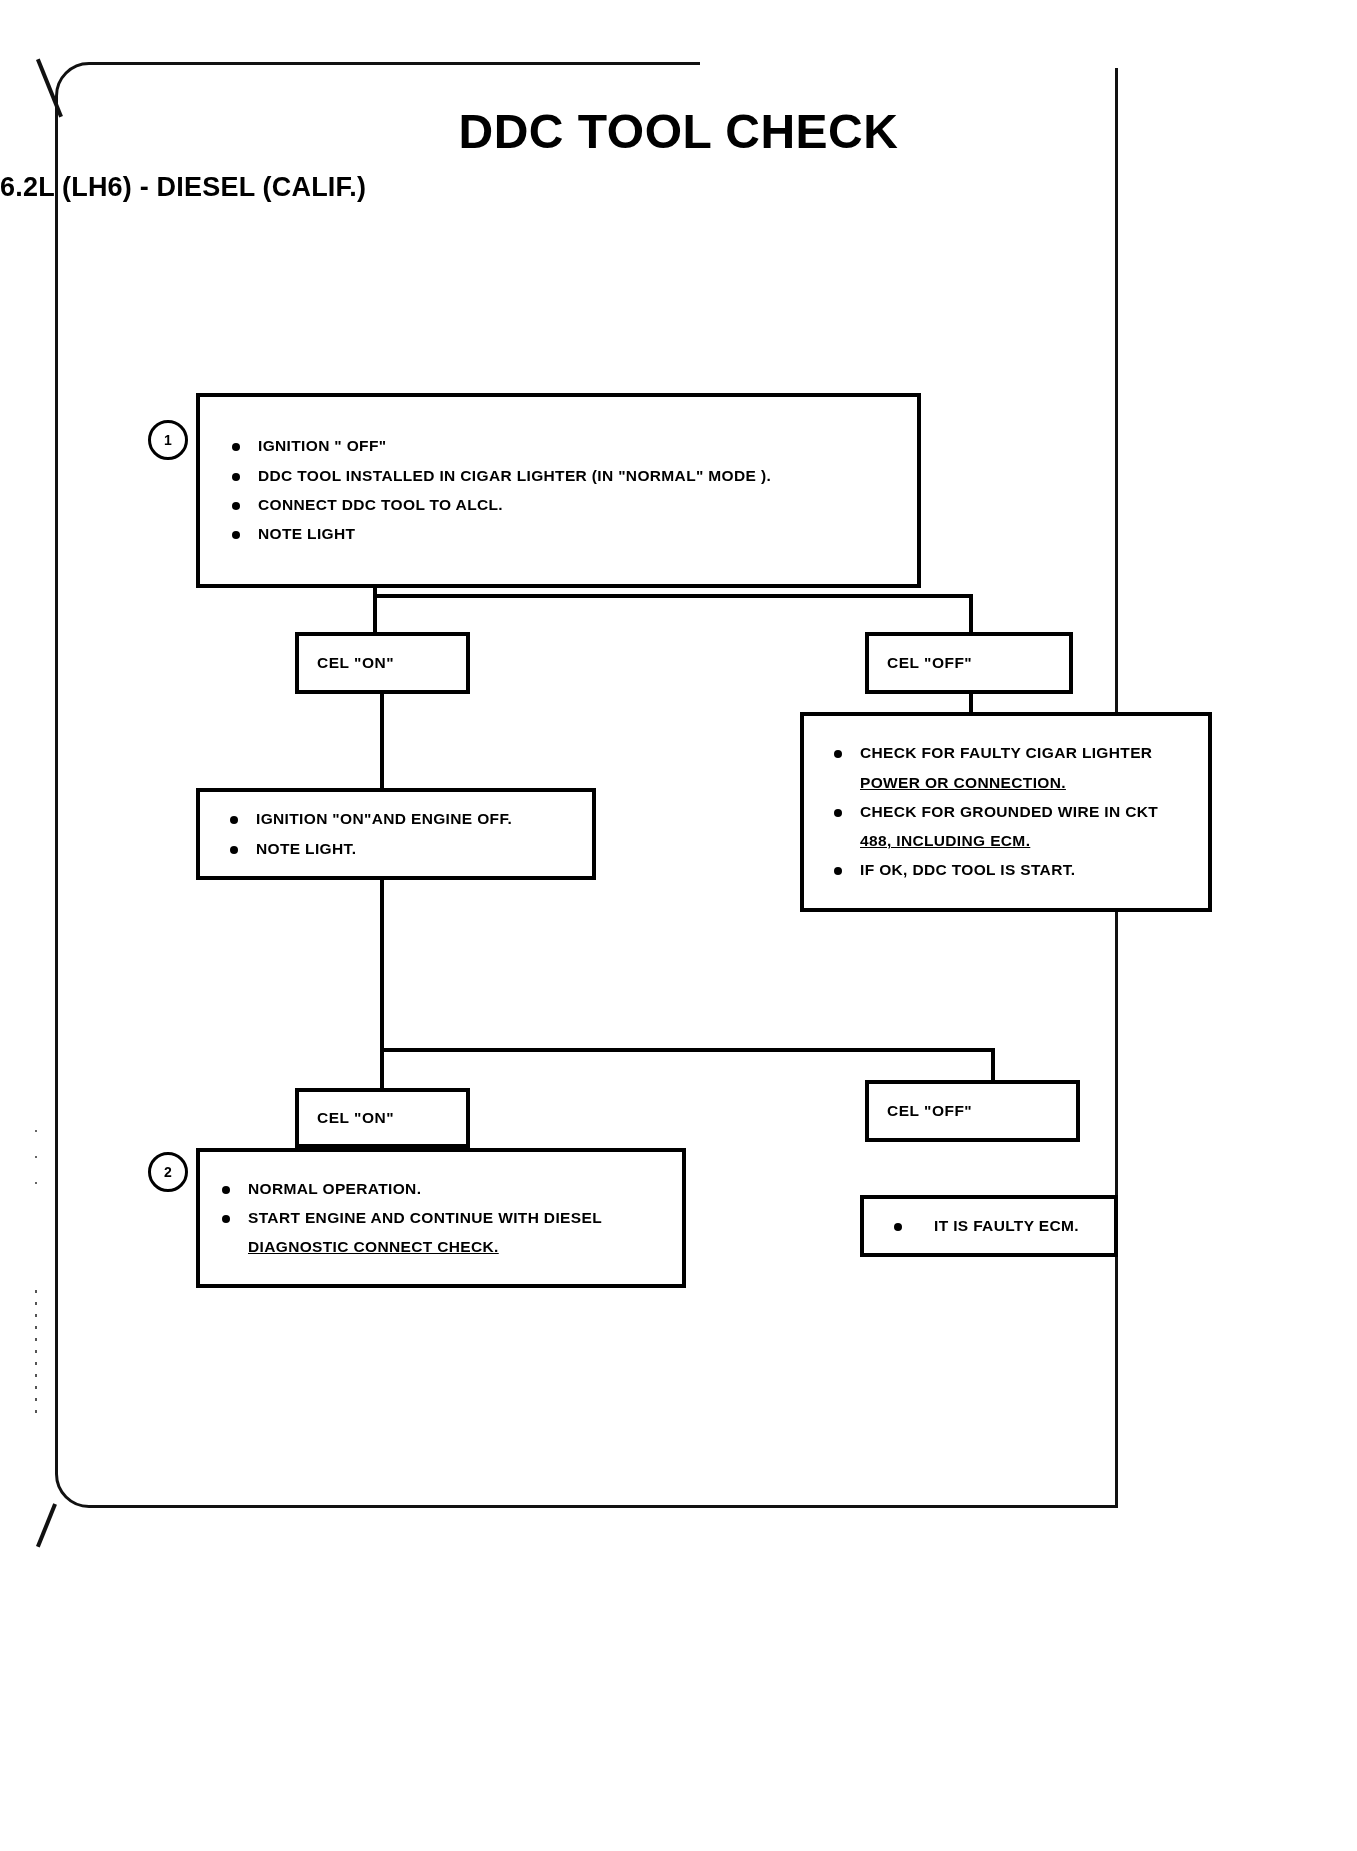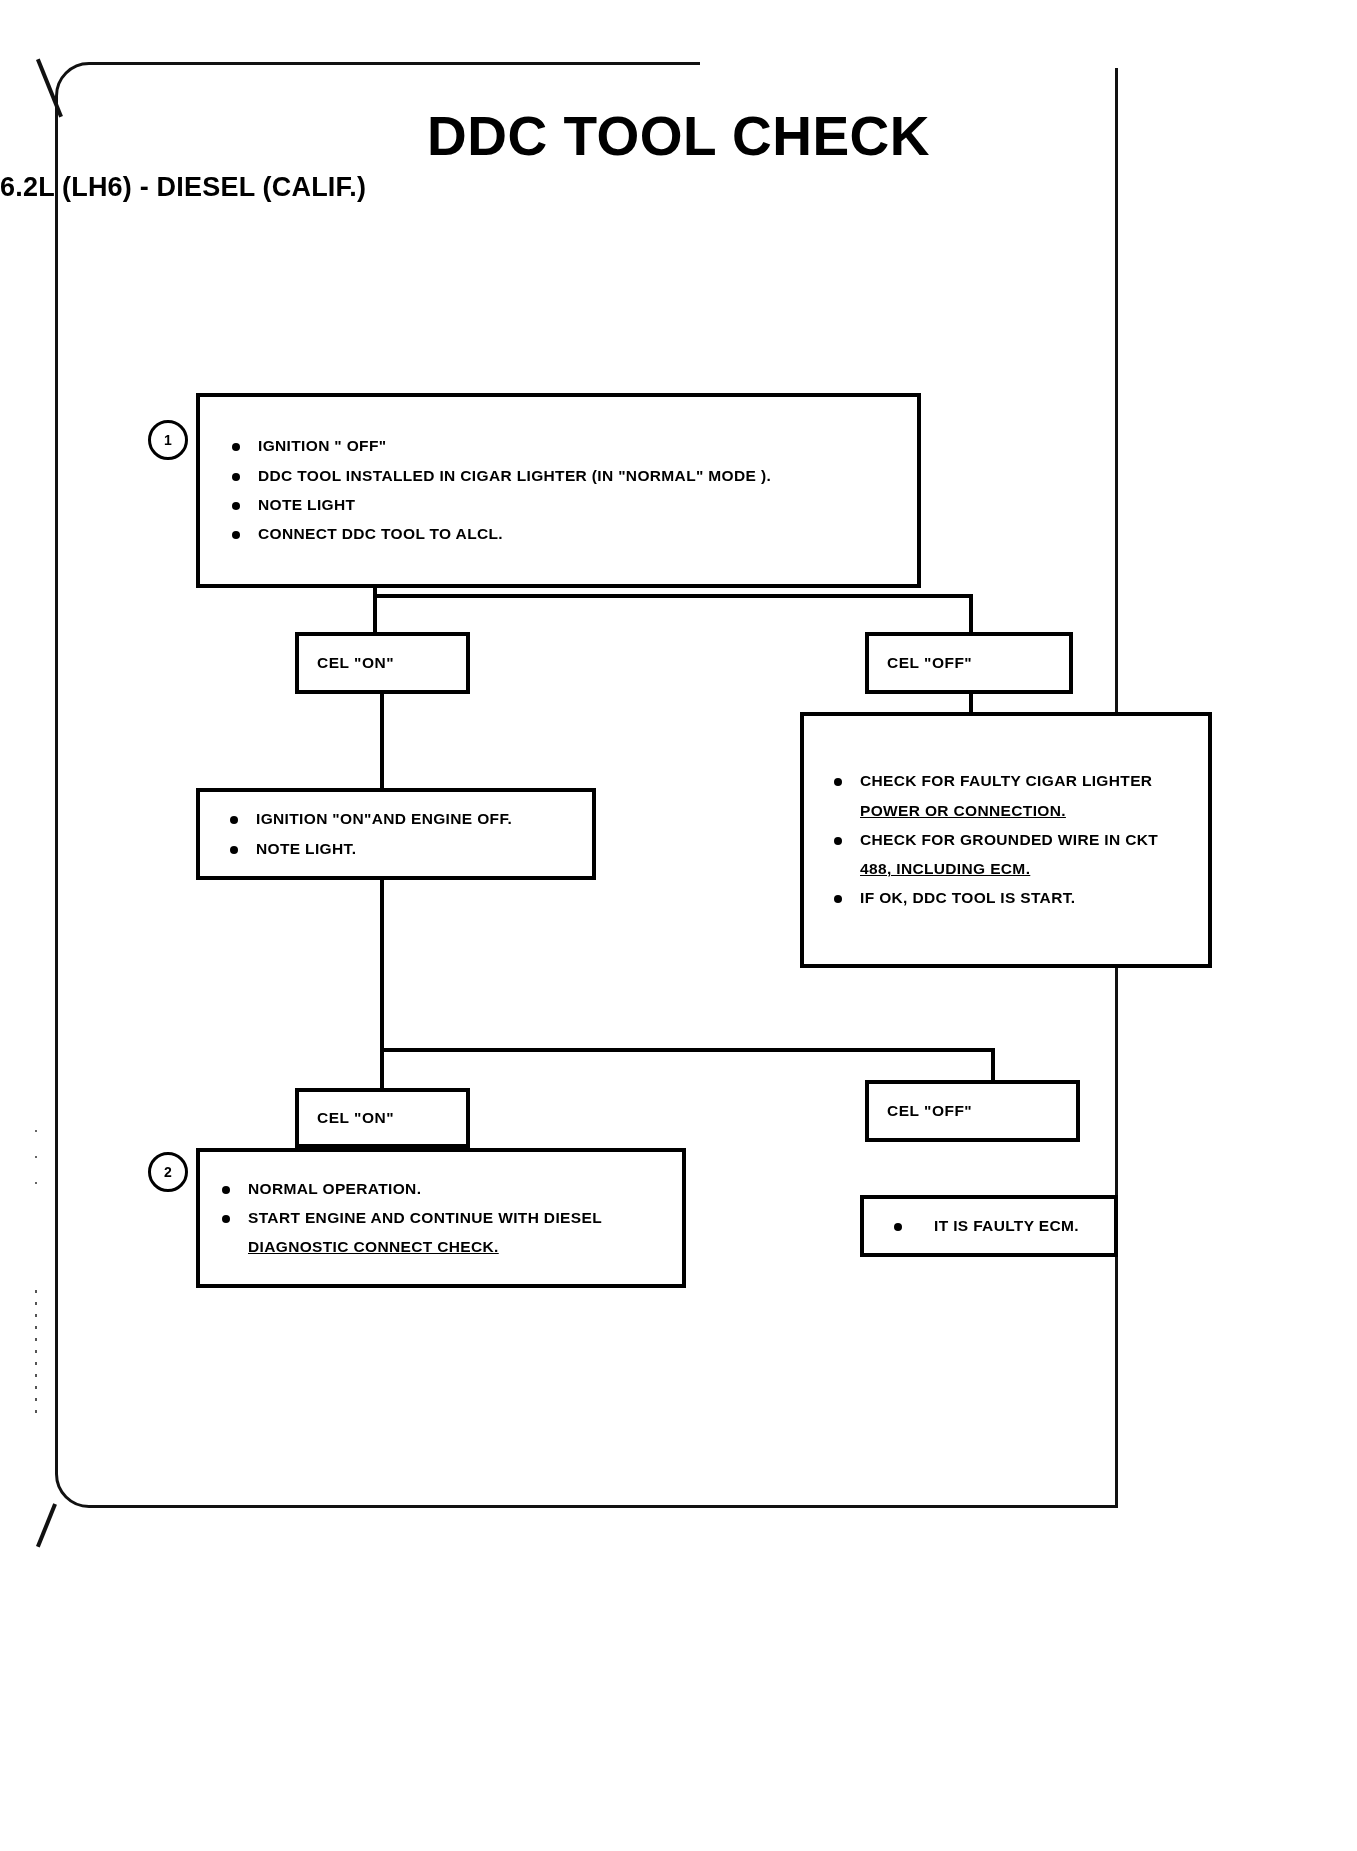--- a/index.html
+++ b/index.html
@@ -42,21 +42,21 @@
   }
   .scan-dots2{
     position:absolute;left:35px;top:1130px;width:2px;height:60px;
     background:repeating-linear-gradient(to bottom,#666 0 2px,transparent 2px 26px);
   }
 
   
   .title{
     position:absolute;left:0;top:104px;width:1357px;
     text-align:center;
-    font-size:55px;font-weight:bold;letter-spacing:.5px;color:#000;
+    font-size:48px;font-weight:bold;letter-spacing:.5px;color:#000;
   }
   .subtitle{
     position:absolute;left:0;top:172px;width:1357px;
     text-align:left;
     font-size:27px;font-weight:bold;letter-spacing:.2px;color:#000;
   }
 
   
   .box{
     position:absolute;
@@ -123,40 +123,40 @@
   <div class="subtitle">6.2L (LH6) - DIESEL (CALIF.)</div>
 
   <div class="step-circle" style="left:148px;top:420px;">
     <span>1</span>
   </div>
 
   <div class="box thick" style="left:196px;top:393px;width:725px;height:195px;padding:18px 10px;">
     <ul class="bl">
       <li class="has-bullet">IGNITION " OFF"</li>
       <li class="has-bullet">DDC TOOL INSTALLED IN CIGAR LIGHTER (IN "NORMAL" MODE ).</li>
+      <li class="has-bullet">CONNECT DDC TOOL TO ALCL.</li>
       <li class="has-bullet">NOTE  LIGHT</li>
-      <li class="has-bullet">CONNECT DDC TOOL TO ALCL.</li>
     </ul>
   </div>
 
   <div class="ln v" style="left:373px;top:588px;height:22px;"></div>
   <div class="ln h" style="left:373px;top:594px;width:600px;"></div>
   <div class="ln v" style="left:969px;top:594px;height:40px;"></div>
   <div class="ln v" style="left:373px;top:594px;height:40px;"></div>
 
   <div class="box thick" style="left:295px;top:632px;width:175px;height:62px;">
     <span class="lbl">CEL "ON"</span>
   </div>
 
   <div class="box thick" style="left:865px;top:632px;width:208px;height:62px;">
     <span class="lbl">CEL "OFF"</span>
   </div>
 
   <div class="ln v" style="left:969px;top:694px;height:20px;"></div>
-  <div class="box thick" style="left:800px;top:712px;width:412px;height:256px;padding:20px 8px;">
+  <div class="box thick" style="left:800px;top:712px;width:412px;height:200px;padding:20px 8px;">
     <ul class="bl">
       <li class="has-bullet">CHECK FOR FAULTY CIGAR LIGHTER</li>
       <li class="cont">POWER OR CONNECTION.</li>
       <li class="has-bullet">CHECK FOR GROUNDED WIRE IN CKT</li>
       <li class="cont">488, INCLUDING ECM.</li>
       <li class="has-bullet">IF OK, DDC TOOL IS START.</li>
     </ul>
   </div>
 
   <div class="ln v" style="left:380px;top:694px;height:96px;"></div>

